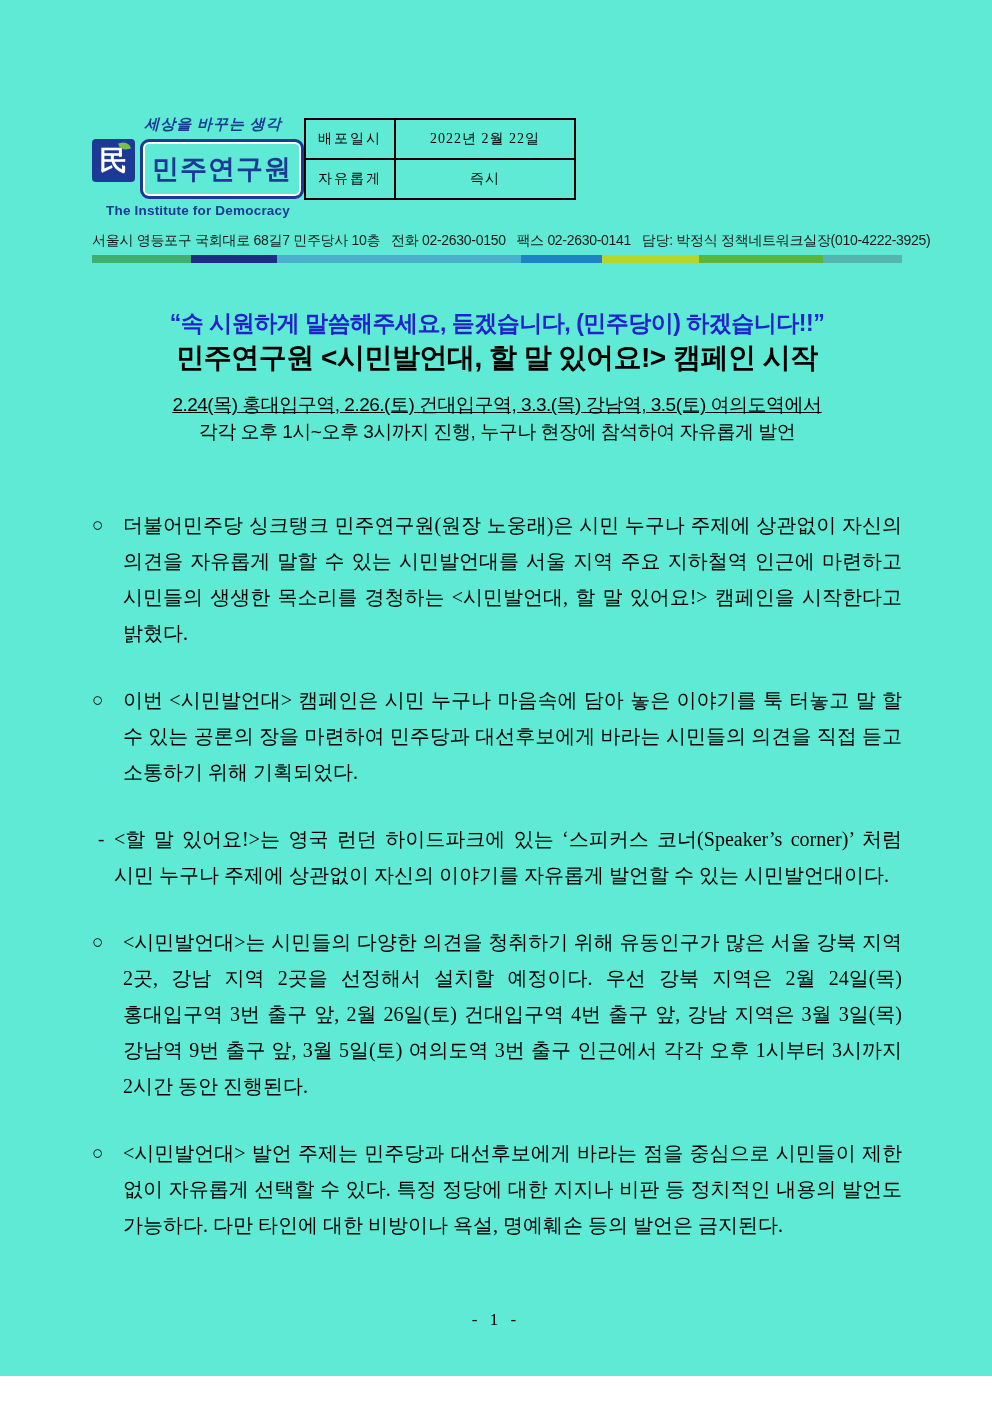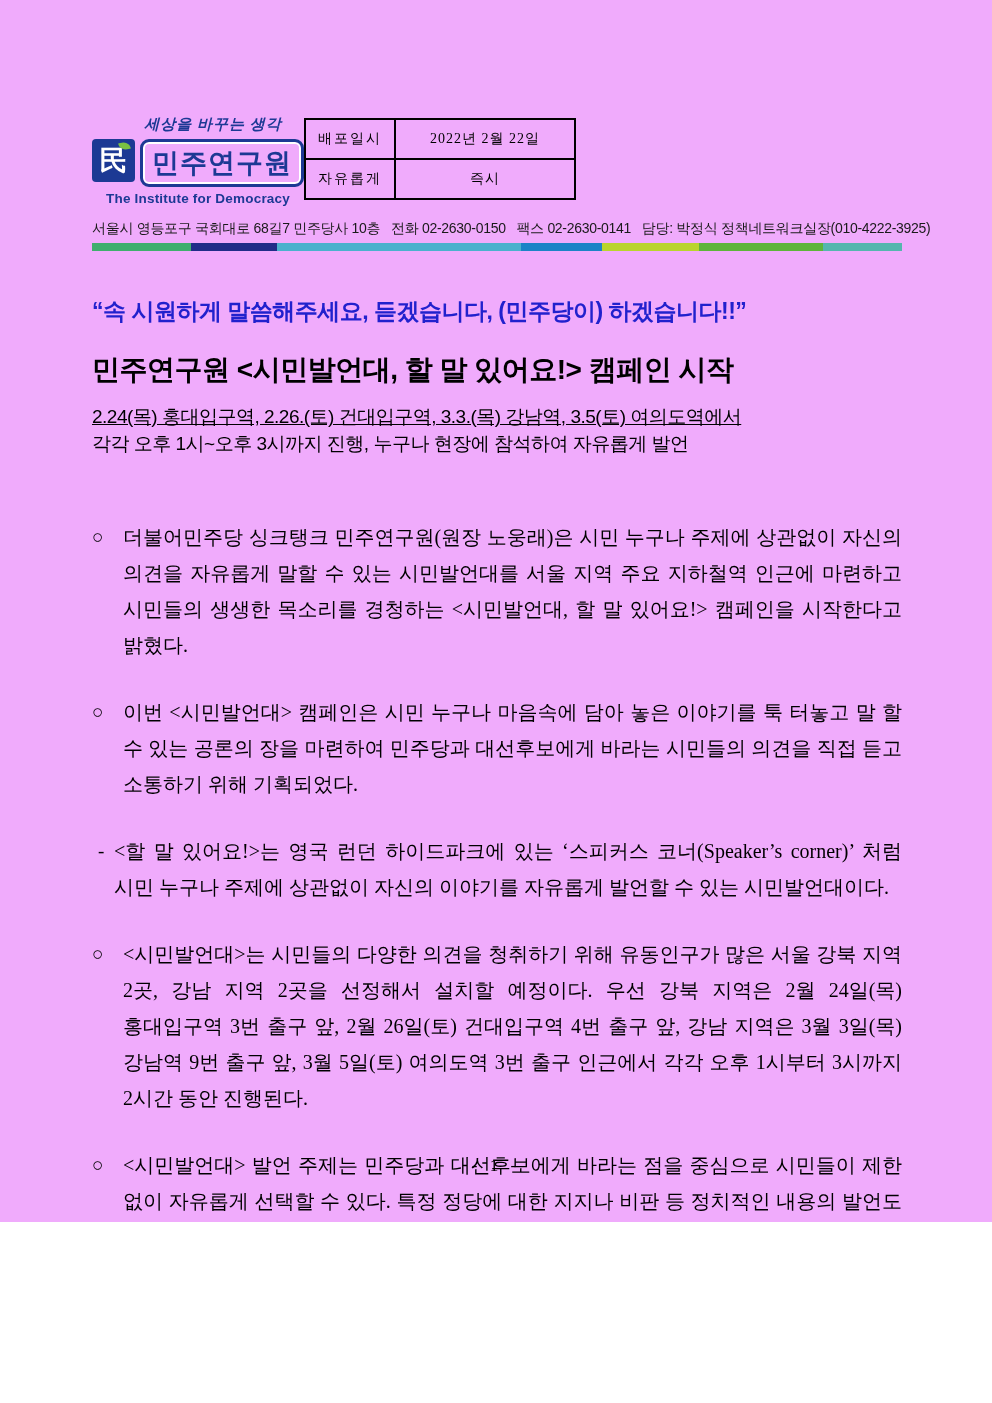--- a/index.html
+++ b/index.html
@@ -1,22 +1,22 @@
 <!DOCTYPE html>
 <html><head>
 <meta charset="utf-8">
 <style>
   * { margin: 0; padding: 0; box-sizing: border-box; }
   html, body { background: #ffffff; }
   .page {
     position: relative;
     width: 992px;
-    height: 1222px;
+    height: 1376px;
     margin: 0 auto;
-    background: #f0abfc;
+    background: #5eead4;
     padding: 115px 90px 0 92px;
     overflow: hidden;
     font-family: "Liberation Serif", "DejaVu Serif", serif;
     color: #000;
   }
 
   
   .header { display: flex; align-items: flex-start; }
 
   .logo { width: 212px; flex-shrink: 0; }
@@ -54,21 +54,21 @@
     flex: 1;
     border: 3px solid #1c3994;
     border-radius: 9px;
     box-shadow: inset 0 0 0 2px #ffffff;
     display: flex; align-items: center; justify-content: center;
     font-family: "Liberation Sans", sans-serif;
     font-weight: 900;
     font-size: 27px;
     color: #1c3994;
     letter-spacing: 1px;
-    padding: 3px 2px;
+    padding: 9px 2px;
   }
   .logo-en {
     margin-top: 4px;
     font-family: Liberation Sans, sans-serif;
     font-weight: bold;
     font-size: 13.5px;
     color: #1c3994;
     text-align: center;
     letter-spacing: 0.2px;
   }
@@ -102,31 +102,31 @@
     font-size: 14px;
     letter-spacing: -0.3px;
     color: #1a1a1a;
     white-space: pre;
   }
 
   .divider { display: flex; height: 8px; margin-top: 5px; width: 100%; }
   .divider span { display: block; height: 100%; }
 
   
-  .headline { }
+  .headline { text-align: center; }
   .headline-quote {
     margin-top: 45px;
     font-family: "Liberation Sans", sans-serif;
     font-weight: bold;
     font-size: 23px;
     letter-spacing: -0.5px;
     color: #2121cd;
   }
   .headline-title {
-    margin-top: 24px;
+    margin-top: 0;
     font-family: "Liberation Sans", sans-serif;
     font-weight: bold;
     font-size: 28px;
     letter-spacing: -0.5px;
     color: #000;
   }
   .headline-sub {
     font-family: "Liberation Sans", sans-serif;
     font-size: 19px;
     line-height: 27px;

